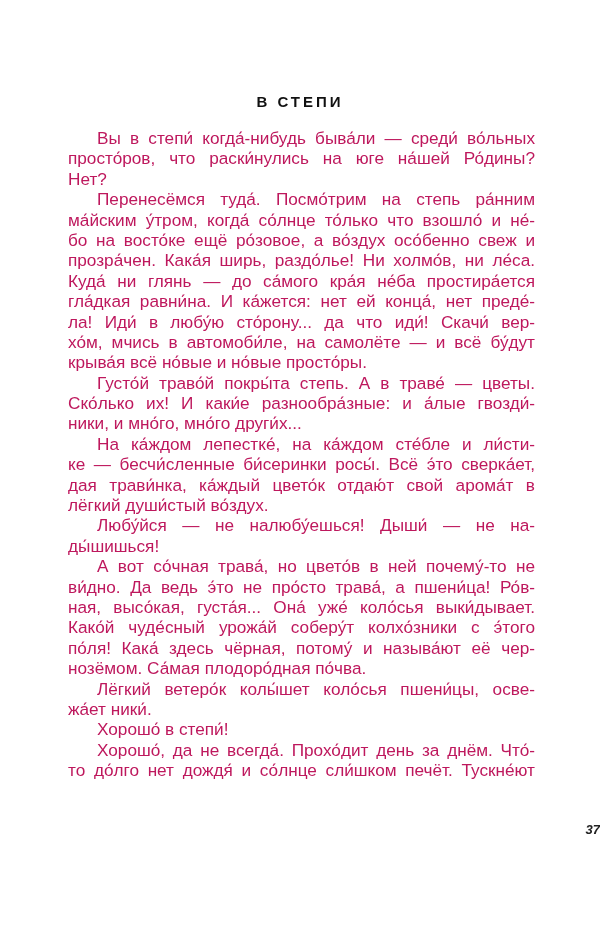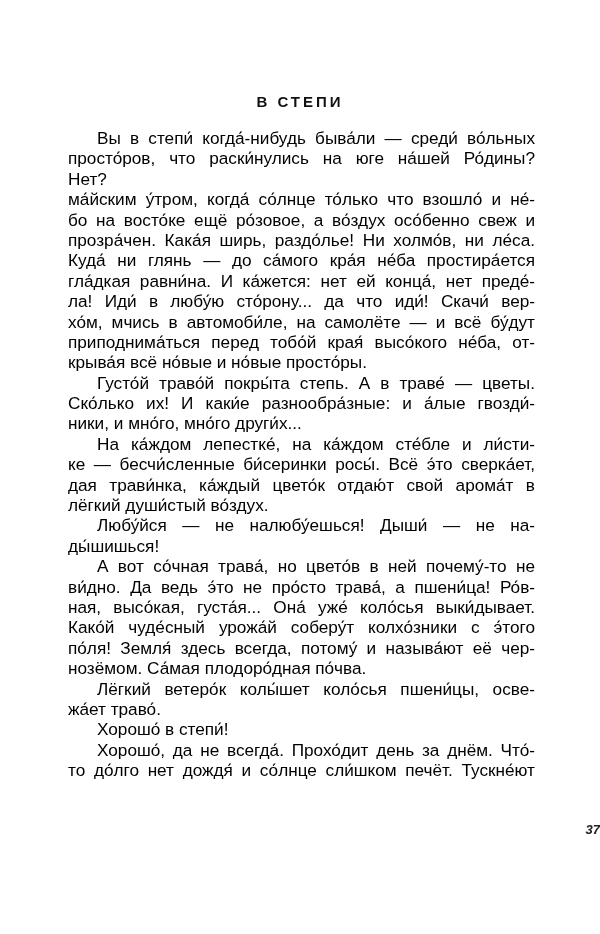--- a/index.html
+++ b/index.html
@@ -9,63 +9,63 @@
   }
   .page { position: absolute; left: 0; top: 0; width: 600px; height: 934px; }
   .title {
     position: absolute; top: 93px; left: 0; width: 600px; text-align: center;
     font-family: Liberation Sans, sans-serif; font-weight: bold; font-size: 15px;
     letter-spacing: 3px; color: #111;
   }
   .body {
     position: absolute; top: 128px; left: 68px; width: 467px;
     font-family: "Liberation Sans", "DejaVu Sans", sans-serif;
-    font-size: 17.2px; line-height: 20.4px; color: #000000;
+    font-size: 17.2px; line-height: 20.4px; color: #be185d;
   }
   .line { display: block; white-space: nowrap; text-align: justify; text-align-last: justify; height: 20.4px; }
   .line.indent { padding-left: 29px; }
   .line.last { text-align-last: left; }
   .pagenum {
     position: absolute; top: 822px; left: 0; width: 600px; text-align: right;
     font-family: "Liberation Sans", sans-serif; font-style: italic; font-weight: bold; font-size: 13px; color: #222;
   }
 </style>
 </head>
 <body>
 
 <div class="page">
   <div class="title">В СТЕПИ</div>
   <div class="body" id="body">
       <span class="line indent">Вы в степи́ когда́-нибудь быва́ли — среди́ во́льных</span>
       <span class="line">просто́ров, что раски́нулись на юге на́шей Ро́дины?</span>
       <span class="line last">Нет?</span>
+      <span class="line indent">Перенесёмся туда́. Посмо́трим на степь ра́нним</span>
       <span class="line">ма́йским у́тром, когда́ со́лнце то́лько что взошло́ и не́-</span>
       <span class="line">бо на восто́ке ещё ро́зовое, а во́здух осо́бенно свеж и</span>
       <span class="line">прозра́чен. Кака́я ширь, раздо́лье! Ни холмо́в, ни ле́са.</span>
       <span class="line">Куда́ ни глянь — до са́мого кра́я не́ба простира́ется</span>
       <span class="line">гла́дкая равни́на. И ка́жется: нет ей конца́, нет преде́-</span>
       <span class="line">ла! Иди́ в любу́ю сто́рону... да что иди́! Скачи́ вер-</span>
       <span class="line">хо́м, мчись в автомоби́ле, на самолёте — и всё бу́дут</span>
-      <span class="line">приподнима́ться перед тобо́й края́ высо́кого не́ба, от-</span>
       <span class="line last">крыва́я всё но́вые и но́вые просто́ры.</span>
       <span class="line indent">Густо́й траво́й покры́та степь. А в траве́ — цветы.</span>
       <span class="line">Ско́лько их! И каки́е разнообра́зные: и а́лые гвозди́-</span>
       <span class="line last">ники, и мно́го, мно́го други́х...</span>
       <span class="line indent">На ка́ждом лепестке́, на ка́ждом сте́бле и ли́сти-</span>
       <span class="line">ке — бесчи́сленные би́серинки росы́. Всё э́то сверка́ет,</span>
       <span class="line">дая трави́нка, ка́ждый цвето́к отдаю́т свой арома́т в</span>
       <span class="line last">лёгкий души́стый во́здух.</span>
       <span class="line indent">Любу́йся — не налюбу́ешься! Дыши́ — не на-</span>
       <span class="line last">ды́шишься!</span>
       <span class="line indent">А вот со́чная трава́, но цвето́в в ней почему́-то не</span>
       <span class="line">ви́дно. Да ведь э́то не про́сто трава́, а пшени́ца! Ро́в-</span>
       <span class="line">ная, высо́кая, густа́я... Она́ уже́ коло́сья выки́дывает.</span>
       <span class="line">Како́й чуде́сный урожа́й соберу́т колхо́зники с э́того</span>
-      <span class="line">по́ля! Земля́ здесь всегда, потому́ и называ́ют её чер-</span>
+      <span class="line">по́ля! Кака́ здесь чёрная, потому́ и называ́ют её чер-</span>
       <span class="line last">нозёмом. Са́мая плодоро́дная по́чва.</span>
       <span class="line indent">Лёгкий ветеро́к колы́шет коло́сья пшени́цы, осве-</span>
-      <span class="line last">жа́ет траво́.</span>
+      <span class="line last">жа́ет ники́.</span>
       <span class="line indent last">Хорошо́ в степи́!</span>
       <span class="line indent">Хорошо́, да не всегда́. Прохо́дит день за днём. Что́-</span>
       <span class="line">то до́лго нет дождя́ и со́лнце сли́шком печёт. Тускне́ют</span>
     </div>
   <div class="pagenum">37</div>
 </div>
 
 </body></html>

